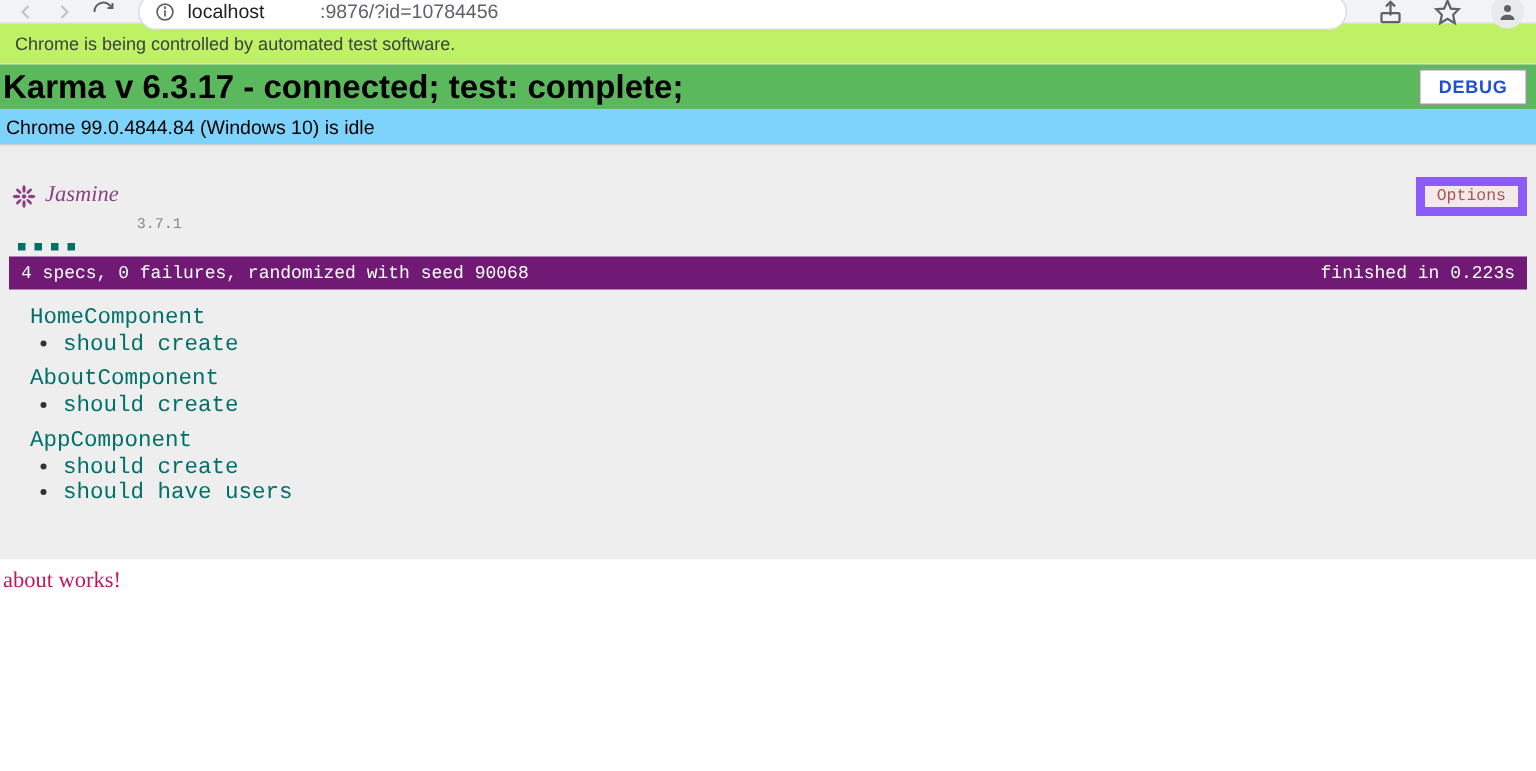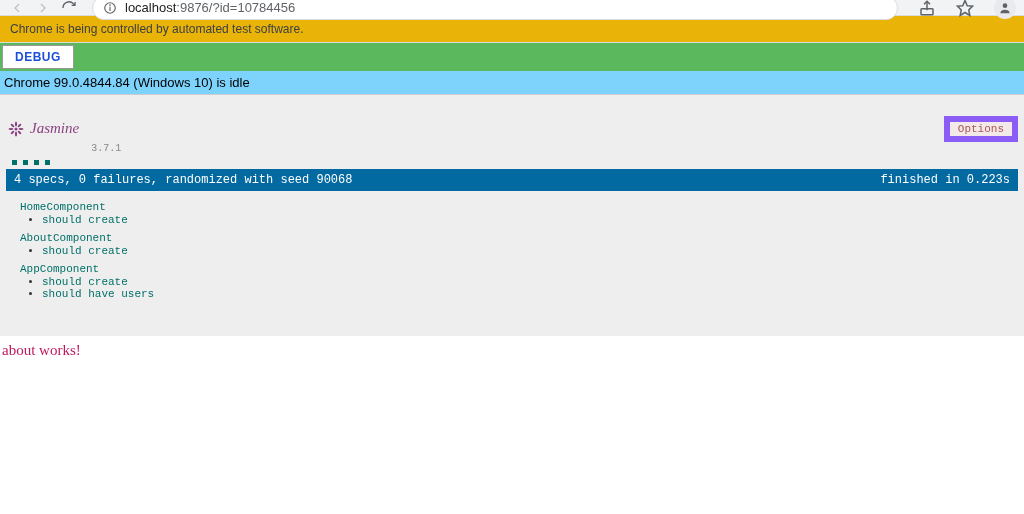--- a/index.html
+++ b/index.html
@@ -14,26 +14,26 @@
     .nav-arrow, .reload-icon { width: 18px; height: 18px; display: flex; align-items: center; justify-content: center; color: #5f6368; cursor: default; }
     .nav-arrow svg, .reload-icon svg { width: 16px; height: 16px; }
     .nav-arrow.disabled { color: #bdc1c6; }
     .url-bar {
       flex: 1; display: flex; align-items: center; height: 24px;
       background: #fff; border: 1px solid #dadce0; border-radius: 14px;
       padding: 0 10px; margin: 0 6px; font-size: 13px; color: #202124;
     }
     .url-info-icon { width: 14px; height: 14px; margin-right: 8px; color: #5f6368; }
     .url-host { color: #202124; }
-    .url-rest { color: #5f6368; }
+    .url-rest { color: #5f6368; margin-left: 37px; }
     .toolbar-icon { width: 18px; height: 18px; color: #5f6368; margin: 0 6px; display: flex; align-items: center; justify-content: center; }
     .avatar { width: 22px; height: 22px; border-radius: 50%; background: #e8eaed; display: flex; align-items: center; justify-content: center; color: #5f6368; margin-left: 6px; }
 
     .automation-banner {
-      background: #eab308; color: #3c4043; font-size: 12px;
+      background: #bef264; color: #3c4043; font-size: 12px;
       padding: 6px 10px; border-bottom: 1px solid #dadce0;
     }
 
     
     .karma-banner {
       display: flex; align-items: center; justify-content: space-between;
       background: #5cb85c; padding: 2px 6px 2px 2px;
     }
     .karma-title { font-family: Arial, sans-serif; font-size: 22px; font-weight: bold; color: #000; }
     .debug-button {
@@ -57,26 +57,26 @@
     .options-button {
       font-family: "Courier New", monospace; font-size: 11px; color: #a55; background: #f4e9e9;
       border: 6px solid #8b5cf6; padding: 1px 8px; cursor: pointer;
     }
 
     .spec-dots { display: flex; gap: 6px; padding: 0 0 4px 6px; }
     .spec-dot { width: 5px; height: 5px; background: #007069; }
 
     .result-bar {
       display: flex; justify-content: space-between; align-items: center;
-      background: #0369a1; color: #fff;
+      background: #701a75; color: #fff;
       font-family: "Courier New", Courier, monospace; font-size: 12px;
       padding: 4px 8px;
     }
 
-    .spec-list { padding: 10px 6px 4px 14px; font-family: "Courier New", Courier, monospace; font-size: 11px; }
+    .spec-list { padding: 10px 6px 4px 14px; font-family: "Courier New", Courier, monospace; font-size: 15px; }
     .spec-suite { margin-bottom: 6px; }
     .suite-name { color: #007069; }
     .spec-item-list { list-style: disc; padding-left: 22px; margin-top: 1px; }
     .spec-item-list li { color: #007069; }
     .spec-item-list li::marker { color: #333; }
 
     .app-output { font-family: "Times New Roman", Times, serif; font-size: 15px; padding: 6px 2px; color: #be185d; background:#fff; }
   </style>
 </head>
 <body>
@@ -125,20 +125,21 @@
     <svg viewBox="0 0 24 24" width="14" height="14" fill="currentColor">
         <circle cx="12" cy="8" r="4"></circle>
         <path d="M4 21c0-4 4-6 8-6s8 2 8 6"></path>
       </svg>
   </div>
 </div>
 
 <div class="automation-banner">Chrome is being controlled by automated test software.</div>
 
 <div class="karma-banner">
+  <span class="karma-title">Karma v 6.3.17 - connected; test: complete;</span>
   <button class="debug-button">DEBUG</button>
 </div>
 
 <div class="browser-status">Chrome 99.0.4844.84 (Windows 10) is idle</div>
 
 <div class="jasmine-wrap">
   <div class="jasmine-header">
     <div class="jasmine-brand">
       <svg class="jasmine-logo" viewBox="0 0 32 32">
         <g fill="#8a4182">

